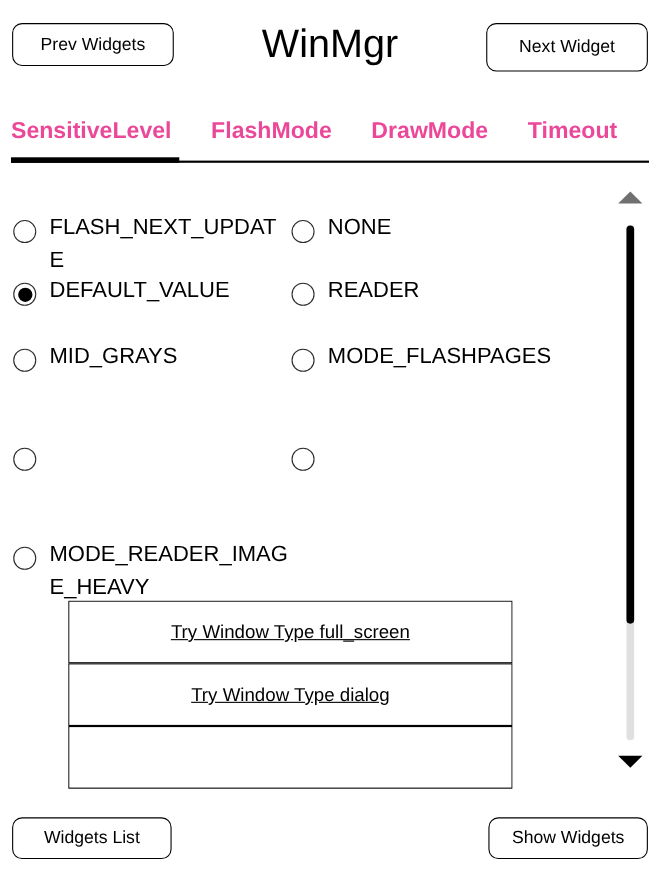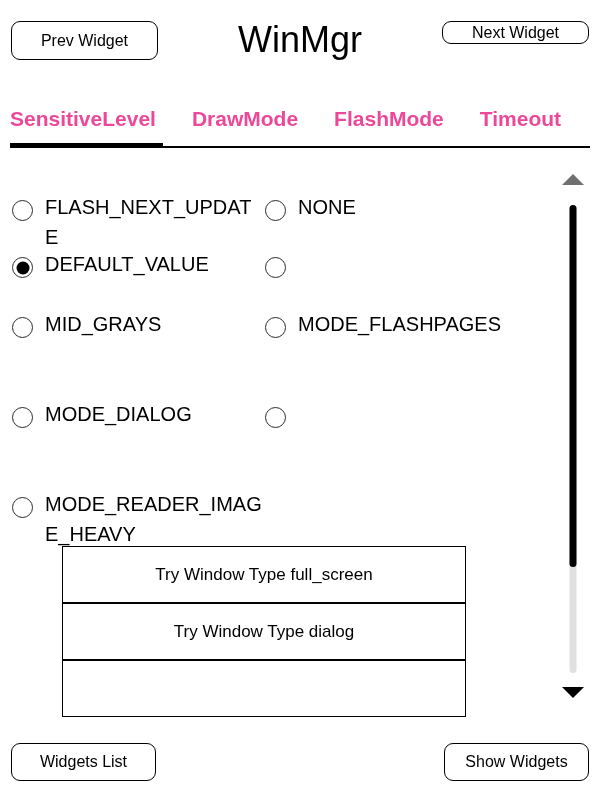--- a/index.html
+++ b/index.html
@@ -33,21 +33,21 @@
     color: #000000;
     line-height: 1;
     display: flex;
     align-items: center;
     justify-content: center;
     padding: 0 12px;
     cursor: pointer;
     white-space: nowrap;
   }
   #prev-widget-button { left: 11px; top: 21px; width: 147px; height: 39px; }
-  #next-widget-button { right: 11px; top: 21px; width: 147px; height: 23px; }
+  #next-widget-button { right: 11px; top: 21px; width: 147px; height: 44px; }
 
   .app-title {
     position: absolute;
     left: 0; top: 14px;
     width: 600px;
     text-align: center;
     font-size: 36px;
     font-weight: 400;
     letter-spacing: 0px;
     line-height: 52px;
@@ -185,20 +185,21 @@
   }
 
   
   .overlay-list {
     position: absolute;
     left: 62px; top: 546px;
     width: 404px;
     height: 176px;
     overflow: hidden;
     background: #ffffff;
+    text-decoration: underline;
   }
   .list-item {
     box-sizing: border-box;
     width: 404px;
     height: 57px;
     border: 1.8px solid #000000;
     background: #ffffff;
     display: flex;
     align-items: center;
     justify-content: center;
@@ -215,29 +216,29 @@
     width: 600px; height: 78px;
   }
   #widgets-list-button { left: 11px; top: 21px; width: 145px; height: 38px; }
   #show-source-button  { right: 11px; top: 21px; width: 145px; height: 38px; }
 </style>
 </head>
 <body>
 
 <div class="topbar">
   <div class="app-title">WinMgr</div>
-  <button class="pill-btn" id="prev-widget-button">Prev Widget</button>
+  <button class="pill-btn" id="prev-widget-button">Prev Widgets</button>
   <button class="pill-btn" id="next-widget-button">Next Widget</button>
 </div>
 
 <div class="tabstrip">
   <div class="tabs-row">
     <div class="tab">SensitiveLevel</div>
+    <div class="tab">FlashMode</div>
     <div class="tab">DrawMode</div>
-    <div class="tab">FlashMode</div>
     <div class="tab">Timeout</div>
   </div>
 </div>
 <div class="tab-baseline"></div>
 <div class="tab-active-underline"></div>
 
 <div class="content">
 
   <div class="radio-col col-left">
     <div class="radio-row" style="top:32px">
@@ -247,35 +248,35 @@
     <div class="radio-row" style="top:89px">
       <span class="radio-mark checked"></span>
       <span class="radio-label">DEFAULT_VALUE</span>
     </div>
     <div class="radio-row" style="top:149px">
       <span class="radio-mark"></span>
       <span class="radio-label">MID_GRAYS</span>
     </div>
     <div class="radio-row" style="top:239px">
       <span class="radio-mark"></span>
-      <span class="radio-label">MODE_DIALOG</span>
     </div>
     <div class="radio-row" style="top:329px">
       <span class="radio-mark"></span>
       <span class="radio-label">MODE_READER_IMAGE_HEAVY</span>
     </div>
   </div>
 
   <div class="radio-col col-right">
     <div class="radio-row" style="top:32px">
       <span class="radio-mark"></span>
       <span class="radio-label">NONE</span>
     </div>
     <div class="radio-row" style="top:89px">
       <span class="radio-mark"></span>
+      <span class="radio-label">READER</span>
     </div>
     <div class="radio-row" style="top:149px">
       <span class="radio-mark"></span>
       <span class="radio-label">MODE_FLASHPAGES</span>
     </div>
     <div class="radio-row" style="top:239px">
       <span class="radio-mark"></span>
     </div>
   </div>
 </div>

